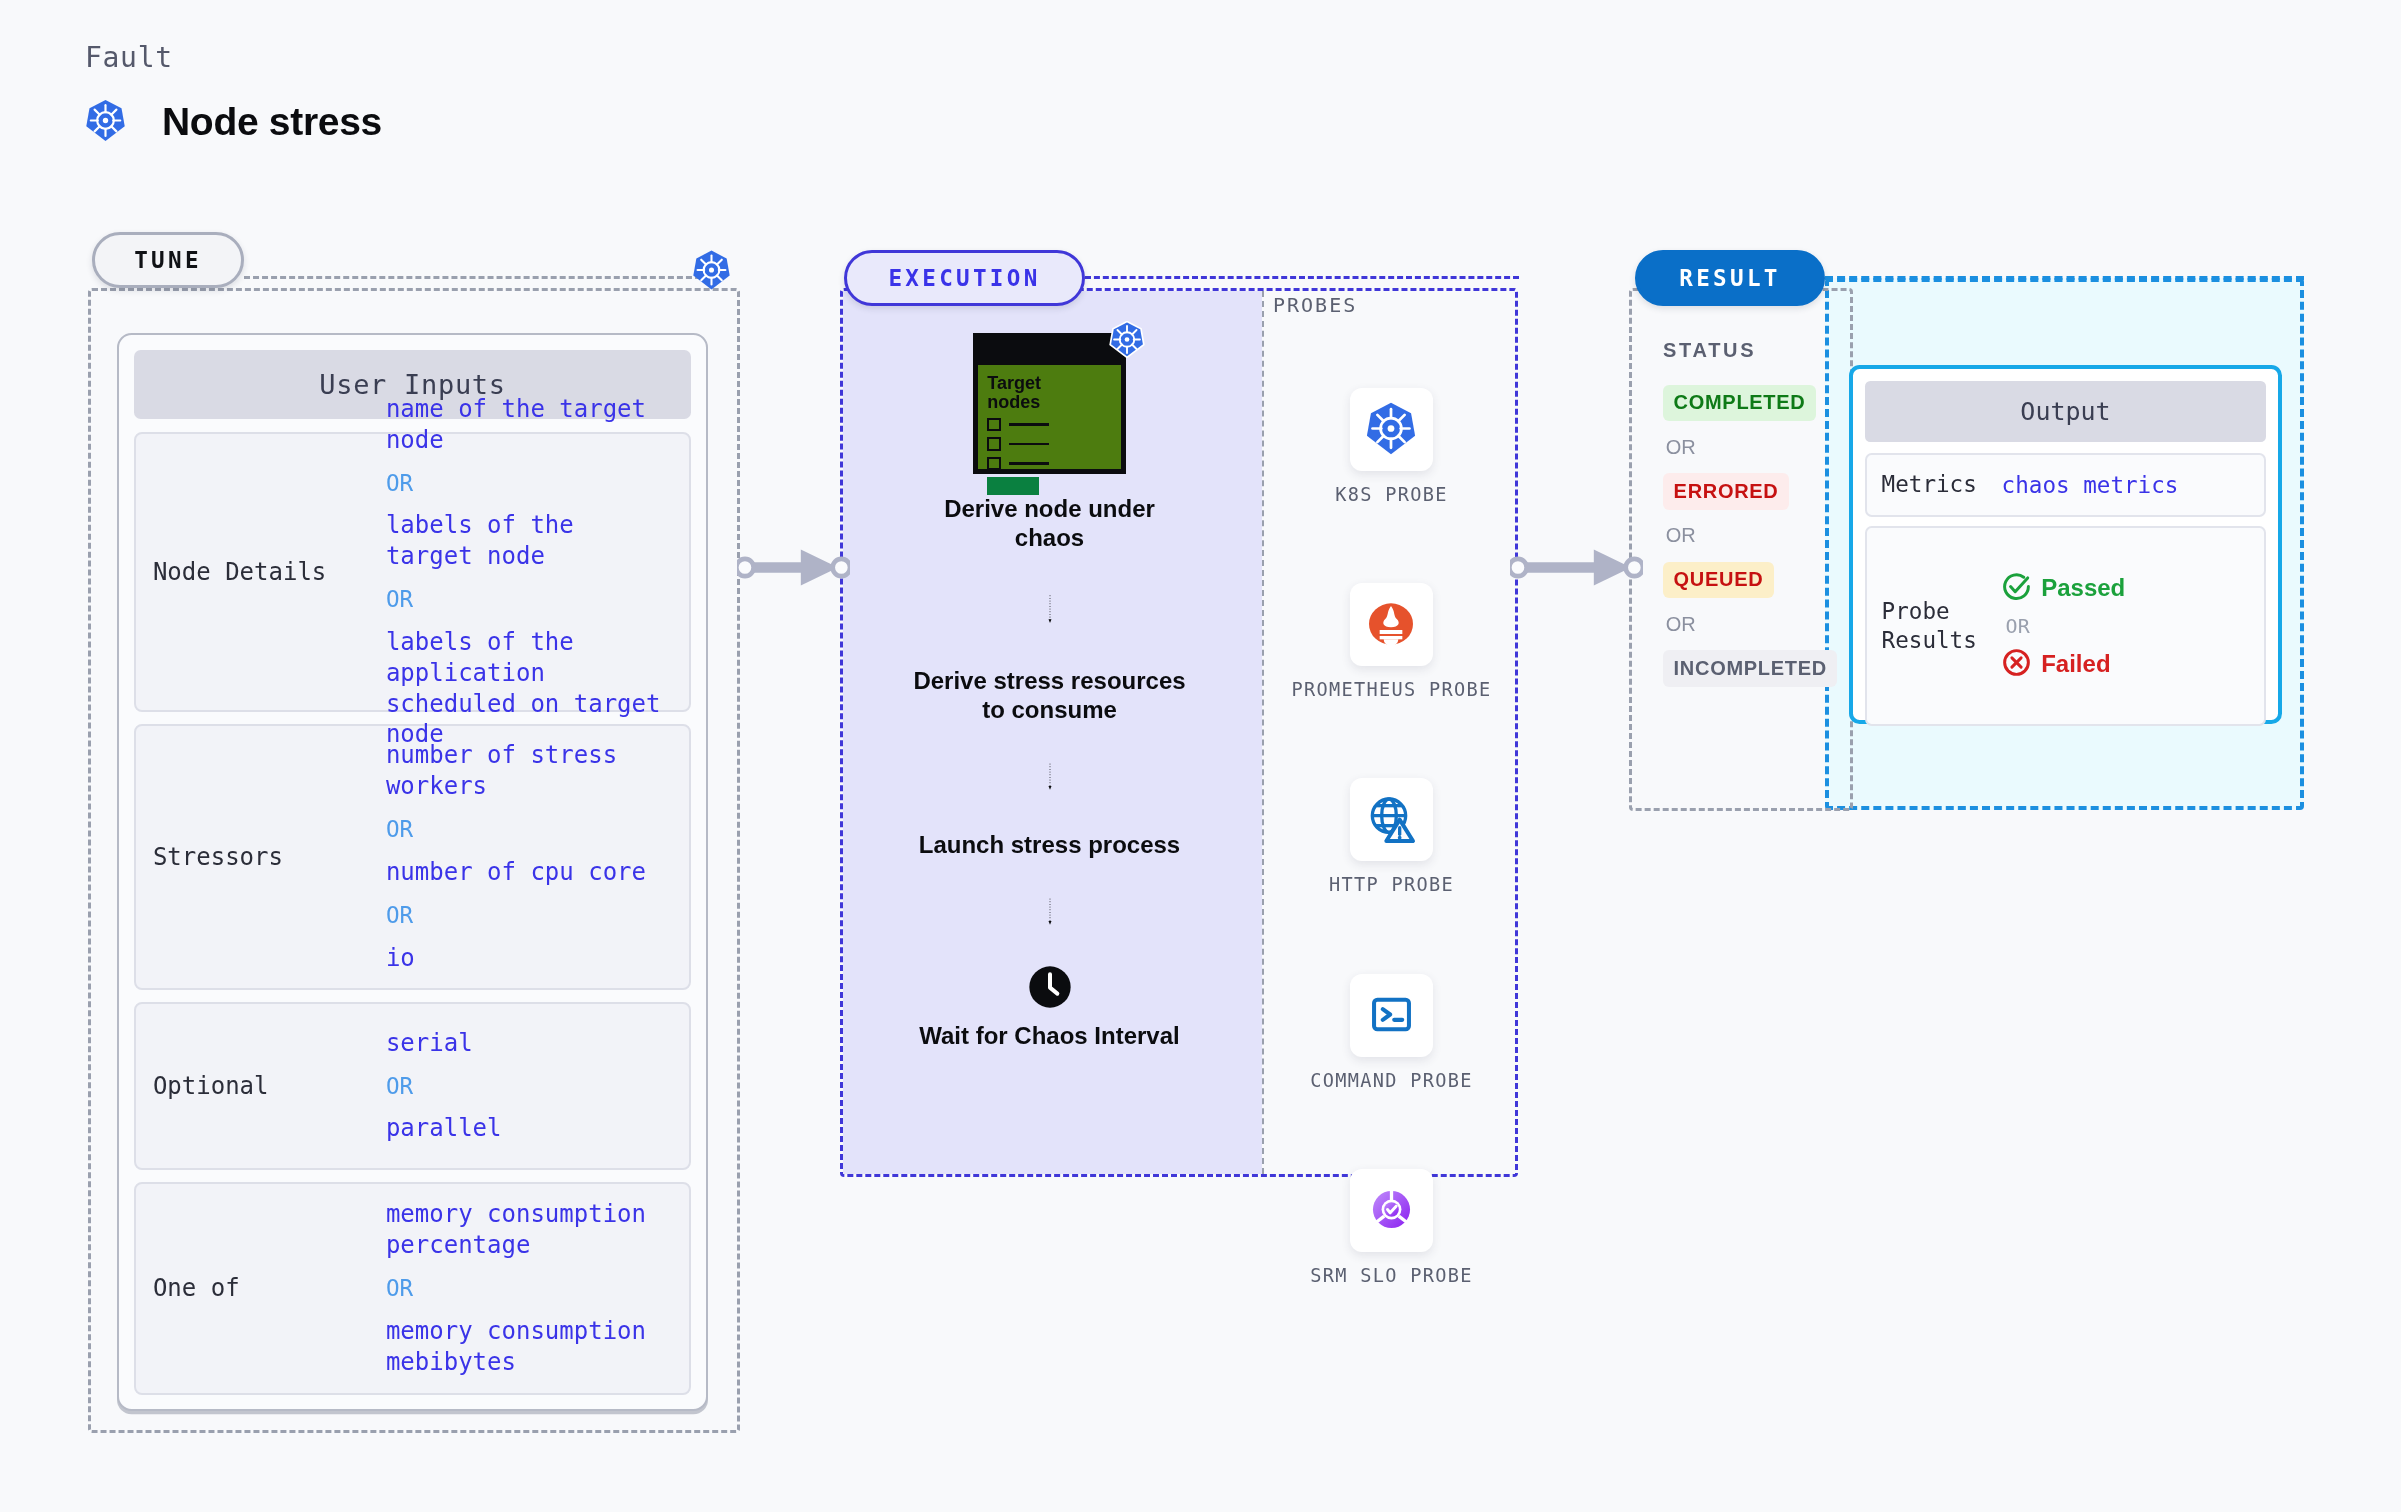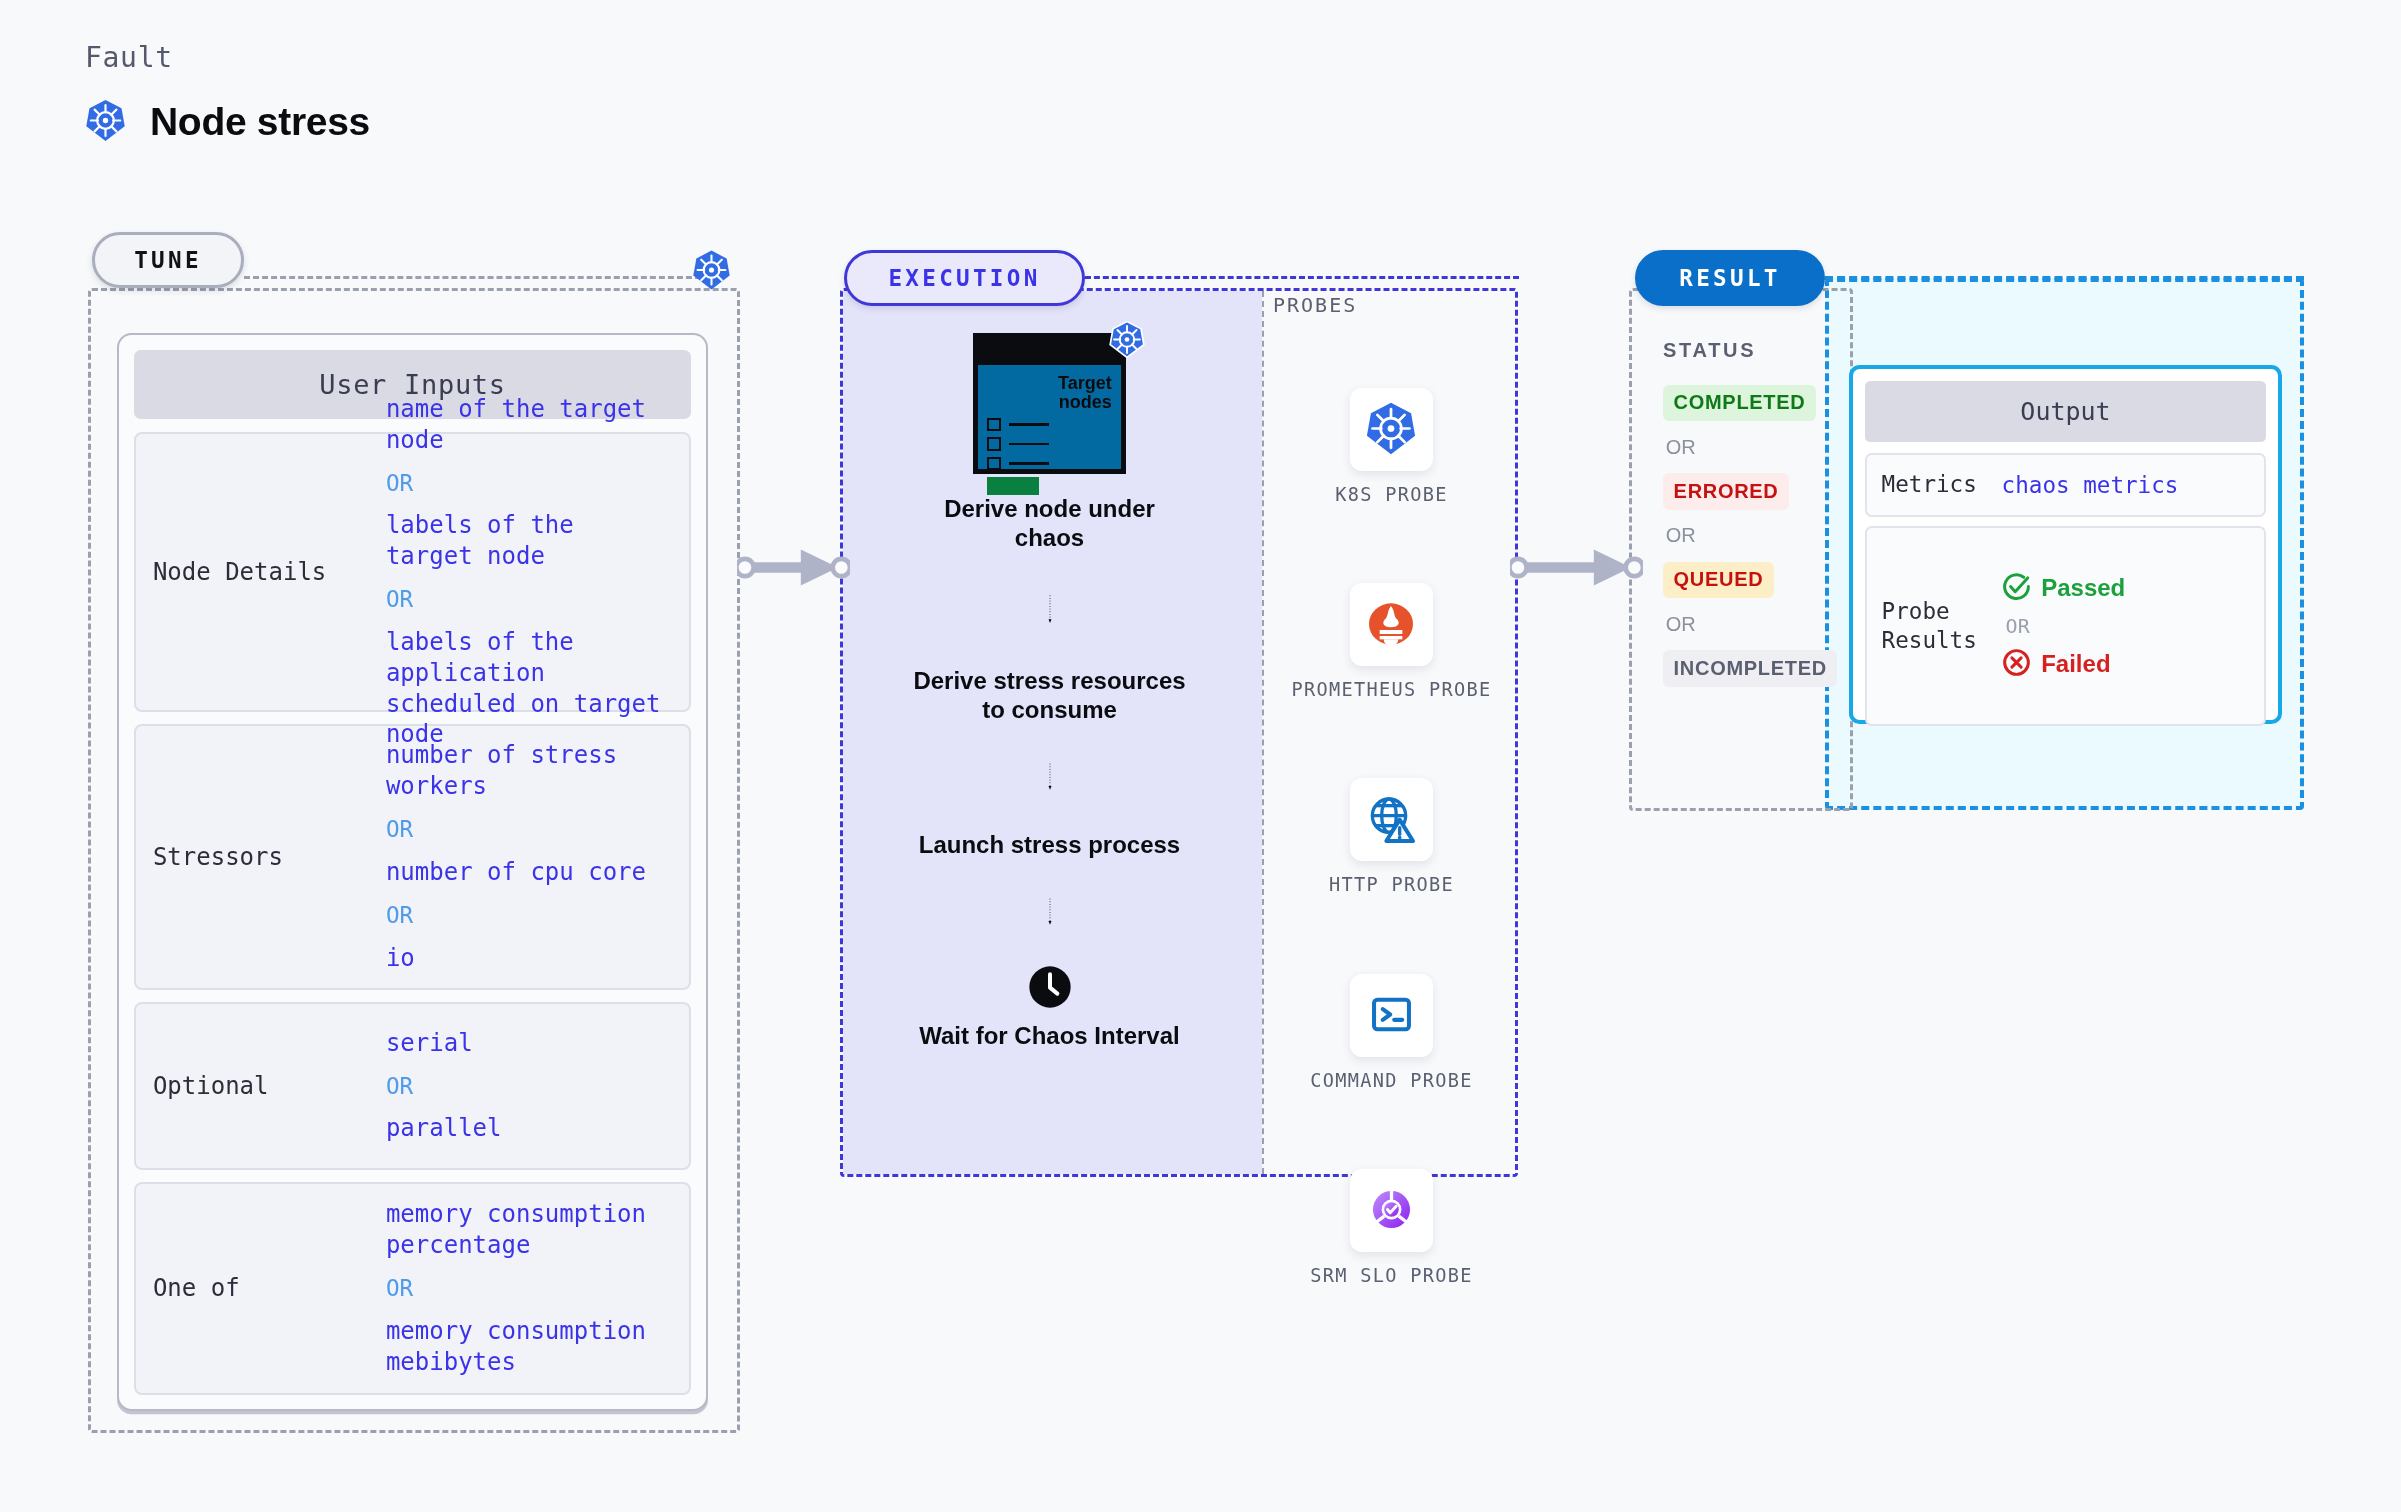--- a/index.html
+++ b/index.html
@@ -9,21 +9,21 @@
     font-family: "Liberation Sans", sans-serif;
     overflow: hidden;
   }
 
   
   #header { position: absolute; left: 85px; top: 41px; }
   #fault-label {
     font-family: "DejaVu Sans Mono", monospace;
     font-size: 28px; color: #55596B; letter-spacing: 0.7px;
   }
-  #fault-title-row { display: flex; align-items: center; gap: 24px; margin-top: 25px; }
+  #fault-title-row { display: flex; align-items: center; gap: 36px; margin-top: 25px; }
   #fault-title {
     font-size: 39px; font-weight: bold; color: #0B0C0F; letter-spacing: -0.3px;
   }
 
   
   .stage-badge {
     position: absolute; z-index: 20;
     display: flex; align-items: center; justify-content: center;
     border-radius: 665px;
     font-size: 22.6px; font-weight: bold; letter-spacing: 3.3px;
@@ -118,23 +118,22 @@
   }
   .flow-label {
     font-size: 24px; font-weight: bold; color: #0B0C0F;
     text-align: center; line-height: 1.22; max-width: 280px;
   }
   .flow-arrow { width: 4px; display: block; }
 
   
   #target-card-wrap { position: relative; width: 153px; height: 141px; }
   #target-card {
-    width: 153px; height: 141px; background: #0369a1;
+    width: 153px; height: 141px; background: #4d7c0f;
     border: 5.3px solid #0B0C0F;
-    text-align: right;
   }
   #target-card-bar { height: 27px; background: #0B0C0F; }
   #target-card-body { padding: 9.3px 9.3px 0 9.3px; }
   #target-card-title {
     font-size: 18px; font-weight: bold; color: #0B0C0F; line-height: 1.05;
   }
   .tc-line { display: flex; align-items: center; gap: 8px; margin-top: 6px; }
   .tc-box { width: 13.3px; height: 13.3px; border: 2.7px solid #0B0C0F; }
   .tc-rule { width: 40px; height: 2.7px; background: #0B0C0F; }
   #tc-green { width: 52px; height: 17.3px; background: #0A8040; margin-top: 7.3px; }

